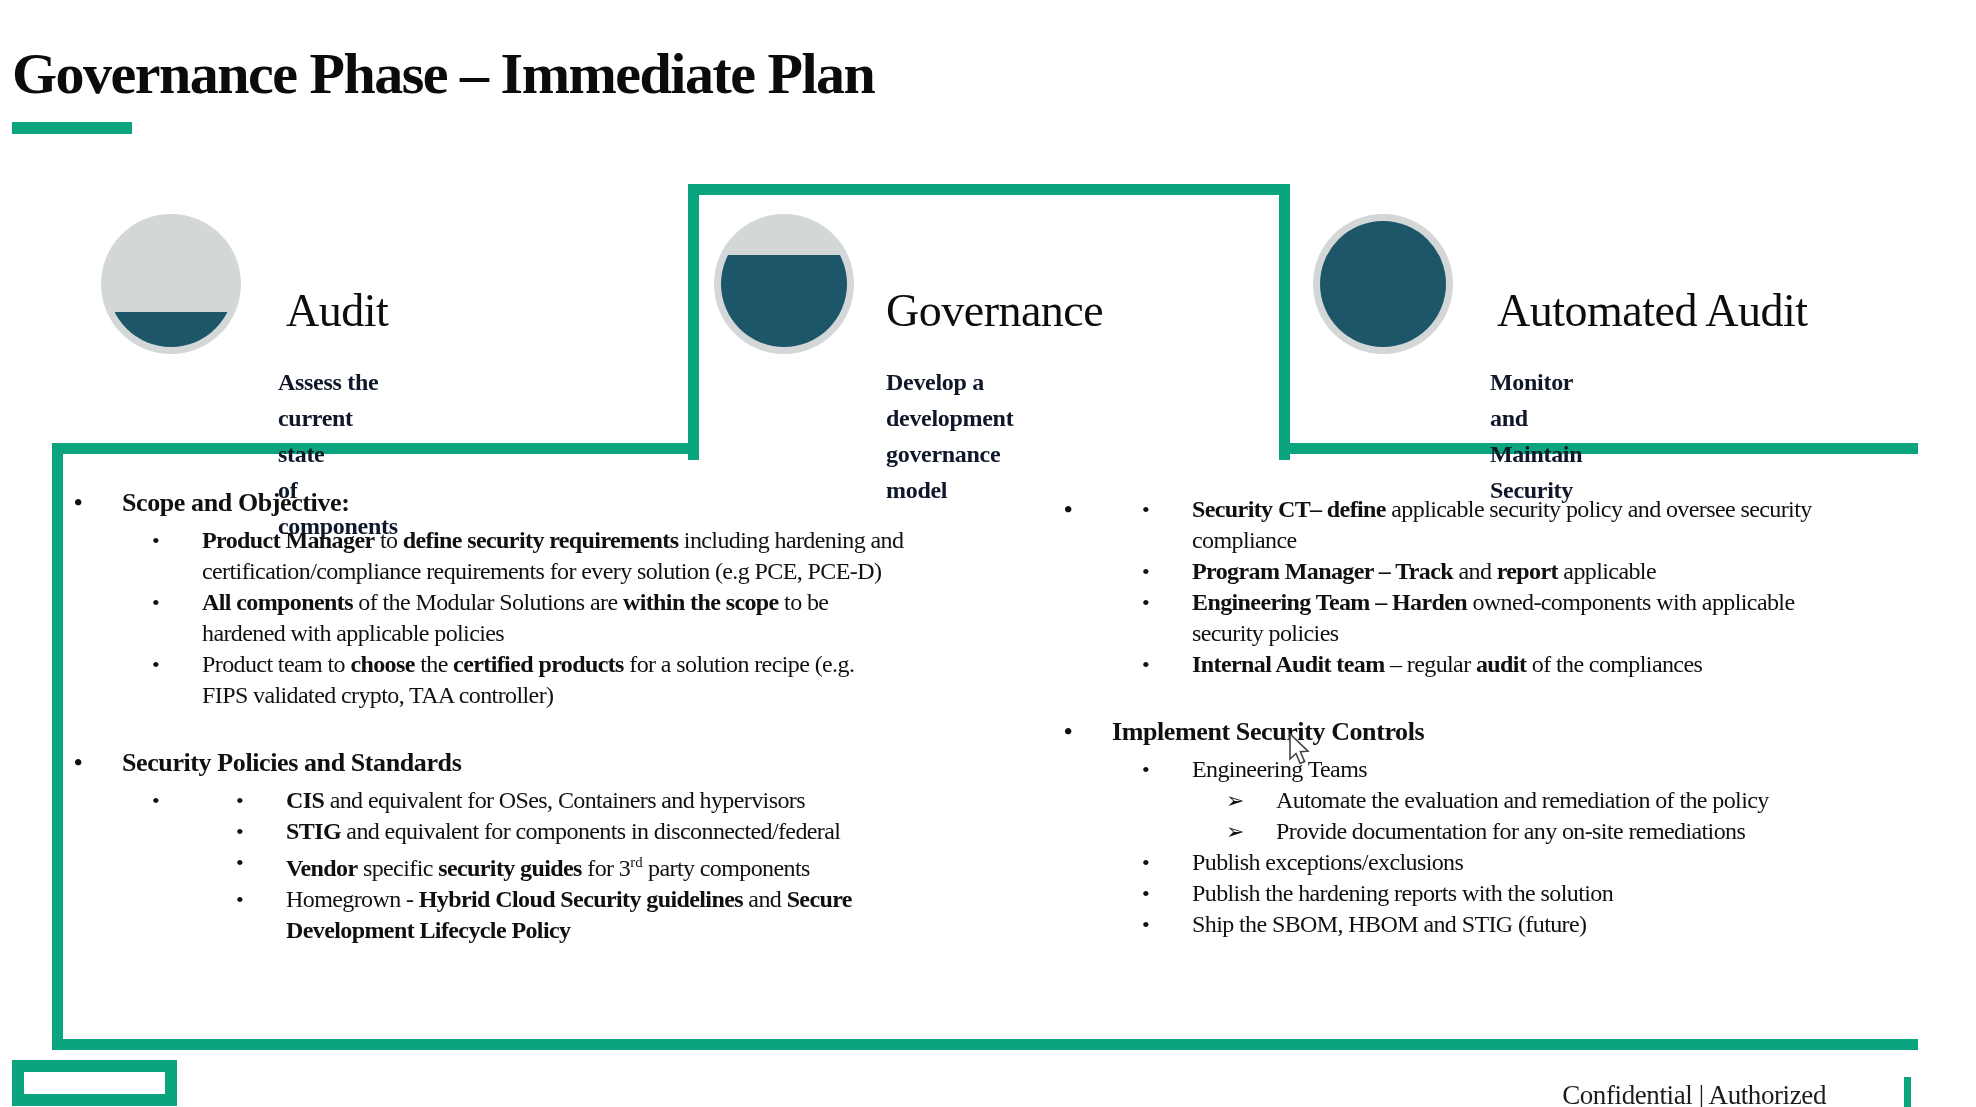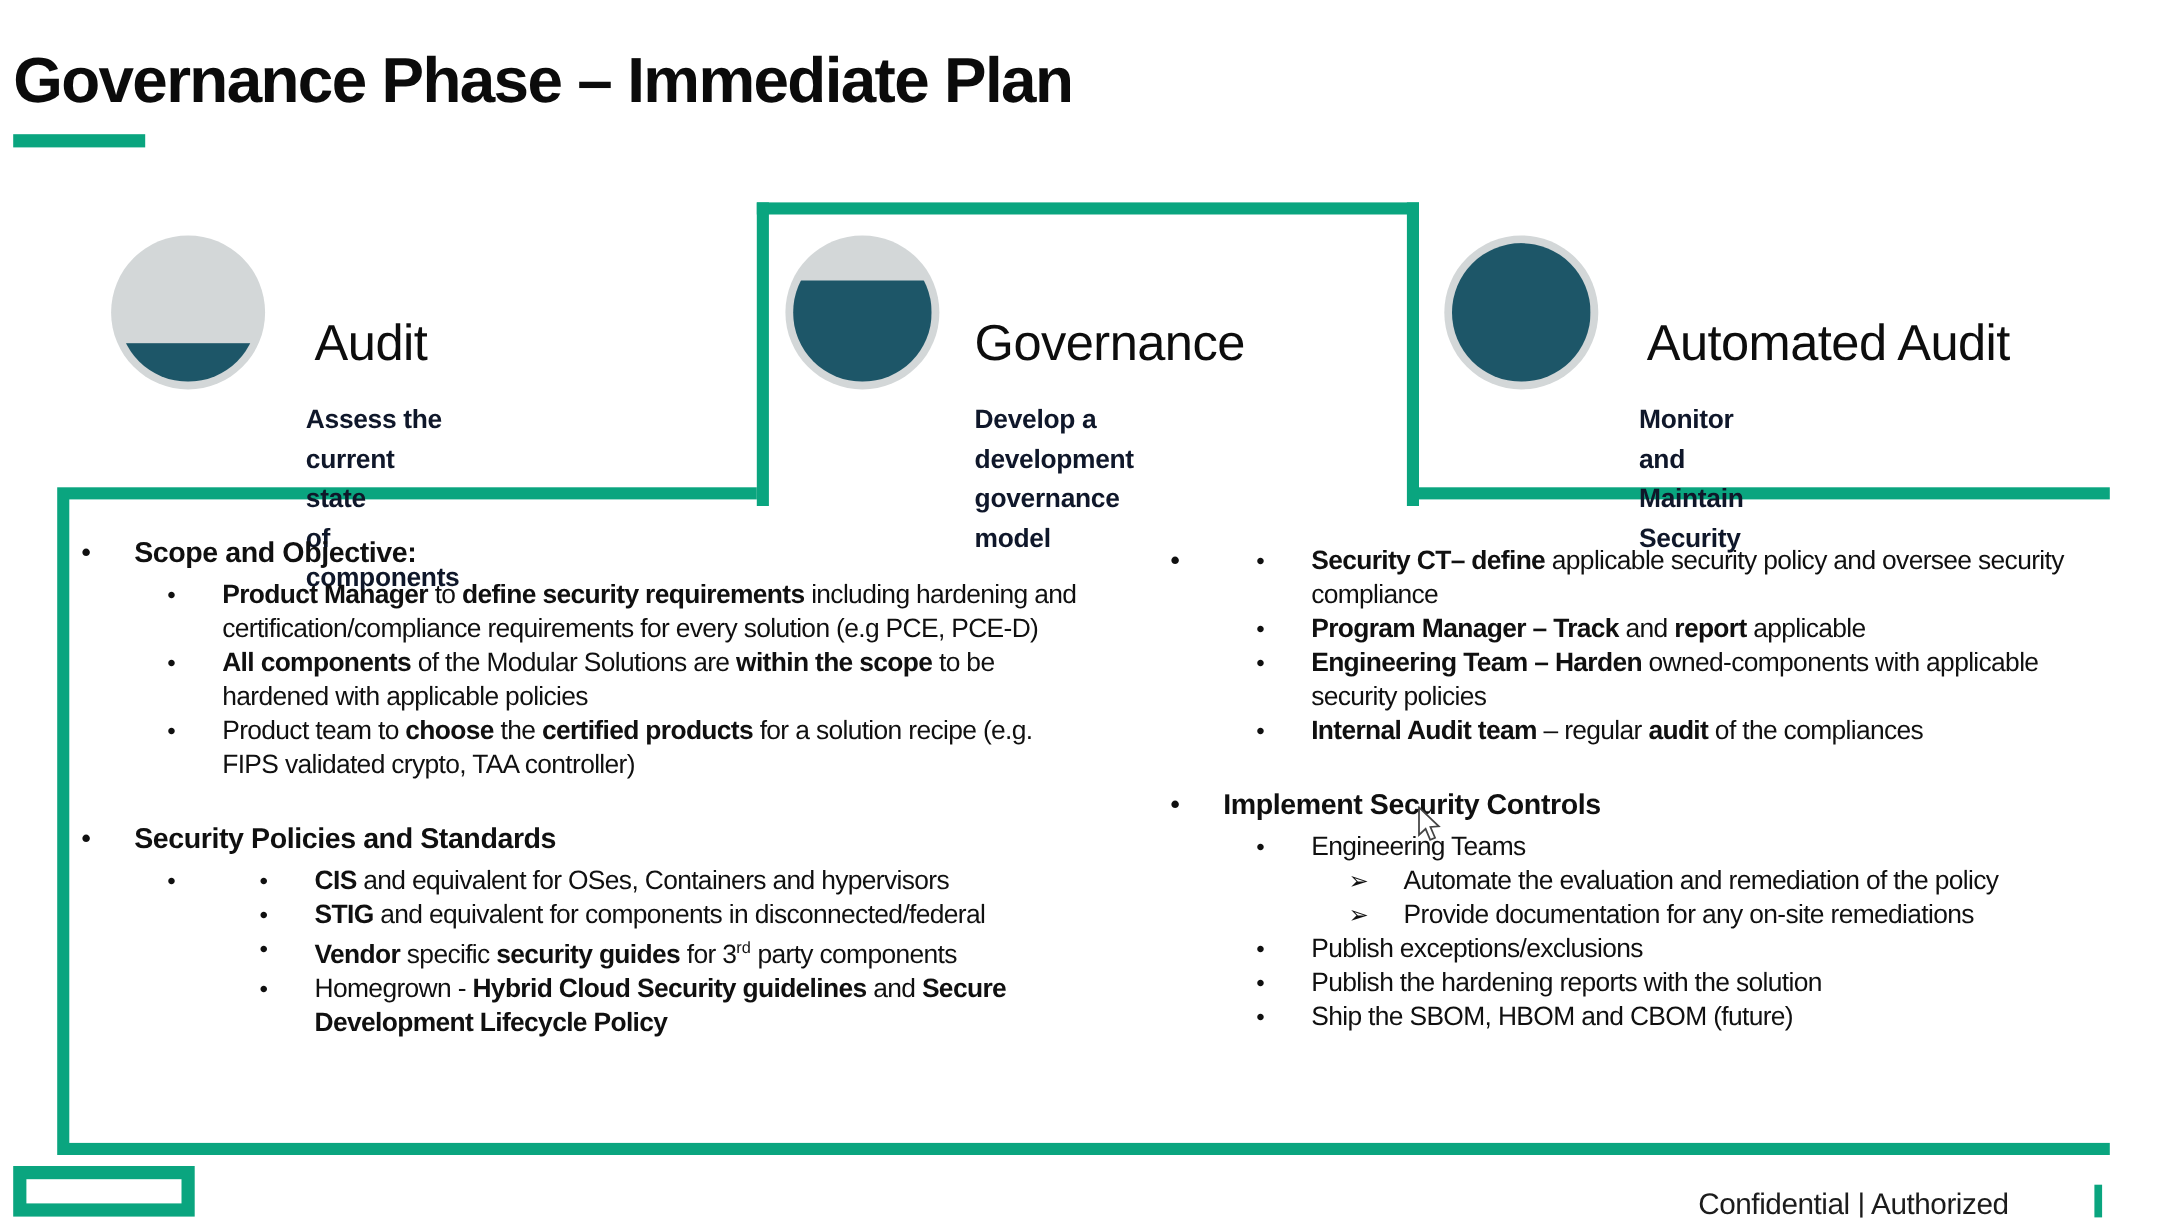--- a/index.html
+++ b/index.html
@@ -1,21 +1,21 @@
 <!DOCTYPE html>
 <html><head>
 <meta charset="utf-8">
 <style>
   html,body{margin:0;padding:0;background:#fff;}
   #slide{
     position:relative;
     width:1918px;height:1107px;
     background:#ffffff;
     overflow:hidden;
-    font-family:Liberation Sans, sans-serif;
+    font-family:Liberation Serif, serif;
     color:#111;
   }
   
   .title{
     position:absolute;left:12px;top:40px;
     font-size:58px;font-weight:700;letter-spacing:-1.5px;
     color:#0b0b0b;white-space:nowrap;
   }
   .title-underline{
     position:absolute;left:12px;top:122px;width:120px;height:12px;
@@ -155,21 +155,21 @@
 security policies</span></div>
         <div class="li l2"><span class="marker">•</span><span class="b">Internal Audit team</span><span> – regular </span><span class="b">audit</span><span> of the compliances</span></div>
       </div>
       <div class="section">
         <div class="li head"><span class="marker">•</span><span class="b">Implement Security Controls</span></div>
         <div class="li l2"><span class="marker">•</span><span>Engineering Teams</span></div>
         <div class="li l3"><span class="marker">➢</span><span>Automate the evaluation and remediation of the policy</span></div>
         <div class="li l3"><span class="marker">➢</span><span>Provide documentation for any on-site remediations</span></div>
         <div class="li l2"><span class="marker">•</span><span>Publish exceptions/exclusions</span></div>
         <div class="li l2"><span class="marker">•</span><span>Publish the hardening reports with the solution</span></div>
-        <div class="li l2"><span class="marker">•</span><span>Ship the SBOM, HBOM and CBOM (future)</span></div>
+        <div class="li l2"><span class="marker">•</span><span>Ship the SBOM, HBOM and STIG (future)</span></div>
       </div>
     </div>
 
   <div class="logo-rect accent-border" style="border-color: rgb(10, 165, 127);"></div>
   <div class="footer-conf">Confidential | Authorized</div>
   <div class="footer-tick accent-bg" style="background: rgb(10, 165, 127);"></div>
   <div class="footer-page">7</div>
 
   <div class="cursor">
     <svg width="26" height="34" viewBox="0 0 26 34">

